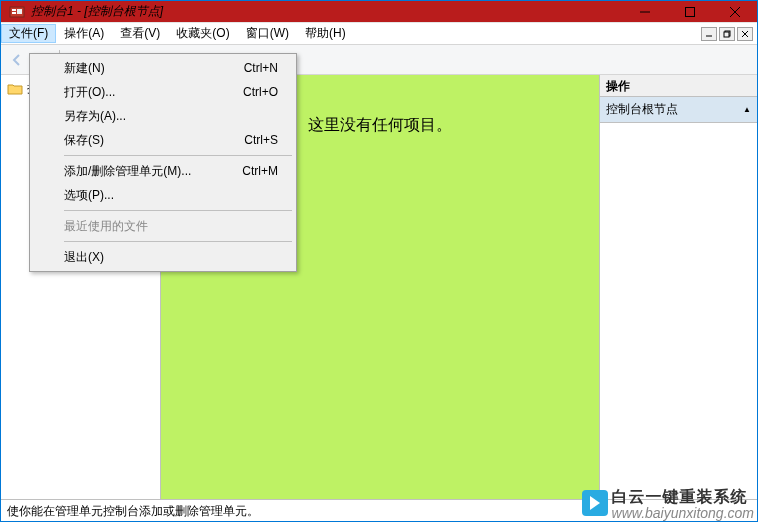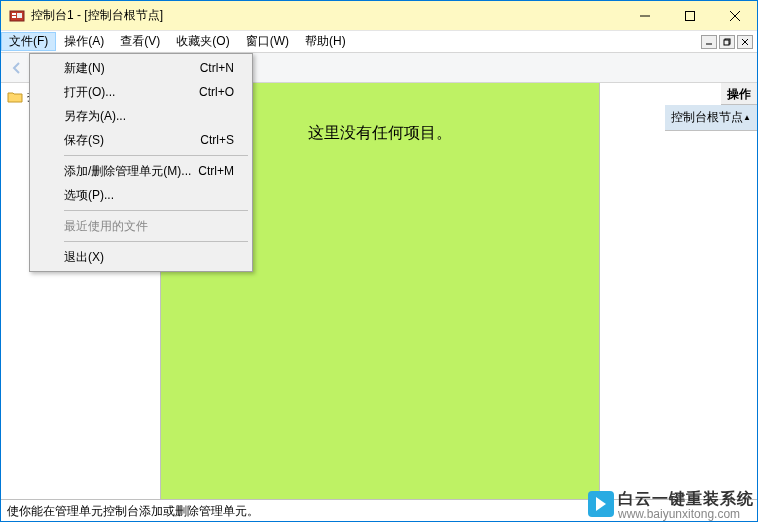--- a/index.html
+++ b/index.html
@@ -1,20 +1,20 @@
 <!DOCTYPE html>
 <html><head>
 <meta charset="utf-8">
 <style>
 * { margin: 0; padding: 0; box-sizing: border-box; font-family: "Microsoft YaHei", "SimSun", Tahoma, sans-serif; }
 body { width: 760px; height: 524px; background: #fff; overflow: hidden; position: relative; }
 
 .window { width: 758px; height: 522px; border: 1px solid #0078d7; position: relative; background: #fff; display: flex; flex-direction: column; }
 
-.titlebar { height: 30px; background: #fef9c3; display: flex; align-items: center; border-bottom: 1px solid #e5e5e5; }
+.titlebar { height: 22px; background: #b91c1c; display: flex; align-items: center; border-bottom: 1px solid #e5e5e5; font-style: italic; }
 .titlebar-icon { width: 16px; height: 16px; margin: 0 6px 0 8px; }
 .titlebar-text { font-size: 12px; color: #000; flex: 1; }
 .titlebar-btns { display: flex; height: 100%; }
 .titlebar-btn { width: 45px; height: 100%; display: flex; align-items: center; justify-content: center; cursor: pointer; }
 .titlebar-btn svg { pointer-events: none; }
 
 .menubar { height: 22px; background: #fff; display: flex; align-items: center; font-size: 12px; border-bottom: 1px solid #d6d6d6; }
 .menubar-item { padding: 0 8px; display: flex; align-items: center; cursor: default; }
 .menubar-item.active { background: #cce8ff; border: 1px solid #99d1ff; padding: 0 7px; }
 .menubar-spacer { flex: 1; }
@@ -26,38 +26,38 @@
 .toolbar-btn.disabled { opacity: 0.4; cursor: default; }
 .tb-sep { width: 1px; height: 20px; background: #c0c0c0; margin: 0 2px; }
 
 .workarea { flex: 1; display: flex; position: relative; z-index: 1; }
 .tree-pane { width: 160px; border-right: 1px solid #c0c0c0; background: #fff; padding: 4px; }
 .tree-item { display: flex; align-items: center; gap: 4px; font-size: 12px; padding: 1px 2px; }
 .folder-icon { width: 16px; height: 14px; }
 
 .list-pane { flex: 1; background: #bef264; padding: 8px; font-size: 16px; color: #000; display: flex; justify-content: center; padding-top: 40px; }
 
-.actions-pane { width: 158px; border-left: 1px solid #c0c0c0; background: #fff; display: flex; flex-direction: column; align-items: flex-end; }
+.actions-pane { width: 158px; border-left: 1px solid #c0c0c0; background: #fff; display: flex; flex-direction: column; }
 .actions-header { height: 22px; background: #f0f0f0; border-bottom: 1px solid #c0c0c0; font-size: 12px; font-weight: bold; padding: 3px 6px; }
 .actions-section { background: #d8e6f2; font-size: 12px; padding: 4px 6px; border-bottom: 1px solid #c0c0c0; display: flex; justify-content: space-between; align-items: center; }
 .actions-row { font-size: 12px; padding: 4px 6px 4px 24px; display: flex; justify-content: space-between; align-items: center; cursor: pointer; }
 
-.dropdown-menu { position: absolute; top: 52px; left: 28px; width: 224px; background: #f0f0f0; border: 1px solid #a0a0a0; box-shadow: 2px 2px 4px rgba(0,0,0,0.25); z-index: 100; padding: 2px; }
+.dropdown-menu { position: absolute; top: 52px; left: 28px; width: 268px; background: #f0f0f0; border: 1px solid #a0a0a0; box-shadow: 2px 2px 4px rgba(0,0,0,0.25); z-index: 100; padding: 2px; }
 .dropdown-item { height: 24px; display: flex; align-items: center; font-size: 12px; padding: 0 8px 0 32px; cursor: default; position: relative; }
 .dropdown-item.disabled { color: #888; }
 .dropdown-item .shortcut { position: absolute; right: 16px; color: #000; text-align: right; }
 .dropdown-sep { height: 1px; background: #c0c0c0; margin: 3px 2px 3px 32px; }
 .highlight-box { position: absolute; border: 2px solid #d93025; pointer-events: none; }
 .hl1 { top: 152px; left: 35px; width: 260px; height: 30px; }
 
 .statusbar { height: 22px; border-top: 1px solid #c0c0c0; font-size: 12px; padding: 3px 6px; background: #fff; }
 
 .watermark { position: absolute; bottom: 4px; right: 6px; font-size: 14px; color: #4a4a4a; display: flex; align-items: center; gap: 4px; z-index: 200; font-family: "Microsoft YaHei", sans-serif; }
 .wm-logo { width: 26px; height: 26px; background: #29abe2; border-radius: 4px; display: flex; align-items: center; justify-content: center; }
-.wm-sub { font-size: 12px; color: #888; display: block; line-height: 1; }
+.wm-sub { font-size: 14px; color: #888; display: block; line-height: 1; font-style: italic; }
 .wm-main { font-size: 16px; font-weight: bold; color: #333; letter-spacing: 1px; line-height: 1.2; }
 </style>
 </head>
 <body>
 
 <div class="window">
 
   <div class="titlebar">
     <svg class="titlebar-icon" viewBox="0 0 16 16">
       <rect x="1" y="3" width="14" height="10" fill="#c0392b" stroke="#7b241c"></rect>

